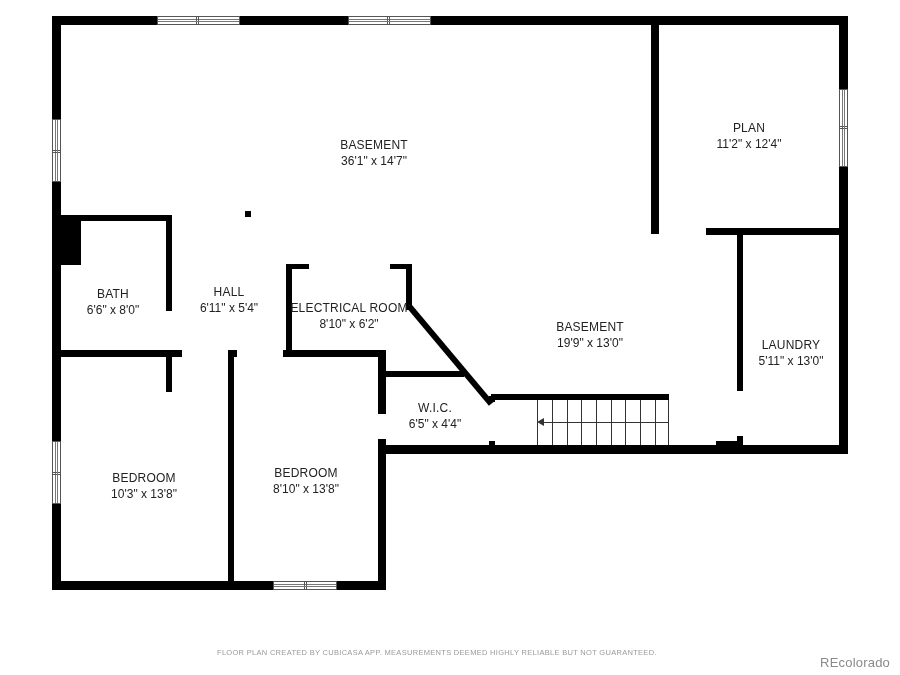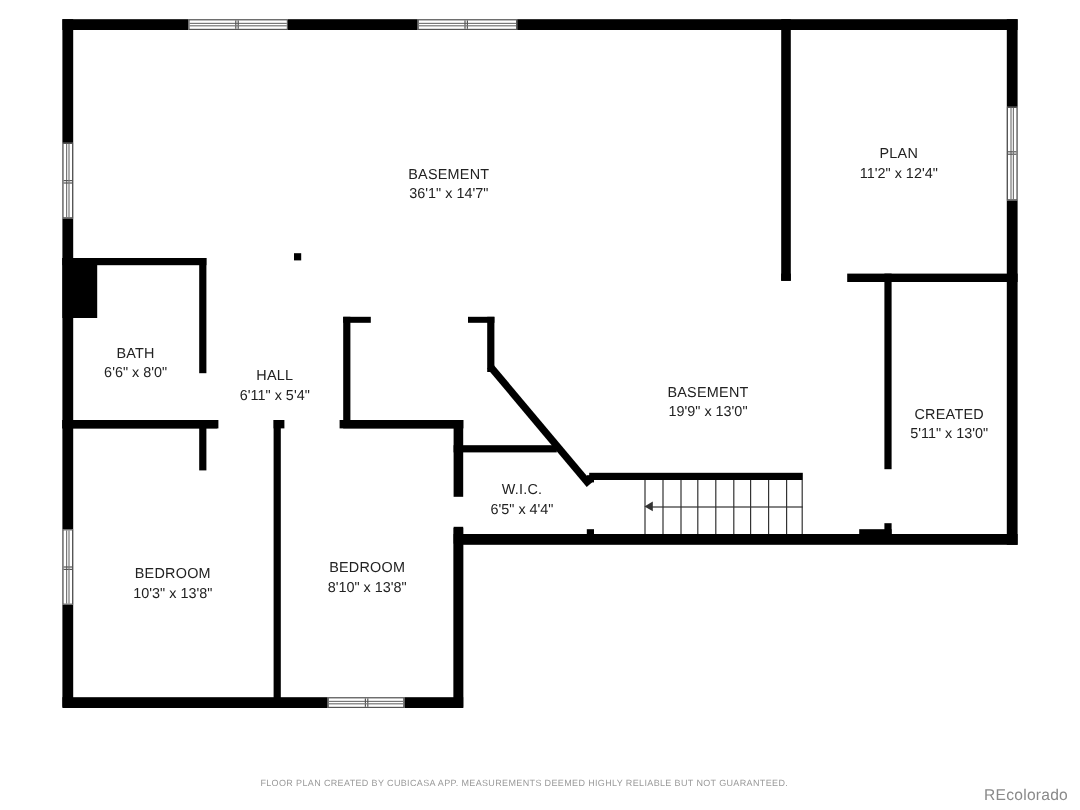--- a/index.html
+++ b/index.html
@@ -121,30 +121,34 @@
     <span class="dm">36'1" x 14'7"</span>
   </div>
   <div class="label" style="left:749px; top:120px;">
     <span class="nm">PLAN</span>
     <span class="dm">11'2" x 12'4"</span>
   </div>
   <div class="label" style="left:113px; top:286px;">
     <span class="nm">BATH</span>
     <span class="dm">6'6" x 8'0"</span>
   </div>
-  <div class="label" style="left:229px; top:305px;">
+  <div class="label" style="left:229px; top:284px;">
     <span class="nm">HALL</span>
     <span class="dm">6'11" x 5'4"</span>
+  </div>
+  <div class="label" style="left:349px; top:300px;">
+    <span class="nm">ELECTRICAL ROOM</span>
+    <span class="dm">8'10" x 6'2"</span>
   </div>
   <div class="label" style="left:590px; top:319px;">
     <span class="nm">BASEMENT</span>
     <span class="dm">19'9" x 13'0"</span>
   </div>
   <div class="label" style="left:791px; top:337px;">
-    <span class="nm">CREATED</span>
+    <span class="nm">LAUNDRY</span>
     <span class="dm">5'11" x 13'0"</span>
   </div>
   <div class="label" style="left:435px; top:400px;">
     <span class="nm">W.I.C.</span>
     <span class="dm">6'5" x 4'4"</span>
   </div>
   <div class="label" style="left:144px; top:470px;">
     <span class="nm">BEDROOM</span>
     <span class="dm">10'3" x 13'8"</span>
   </div>

